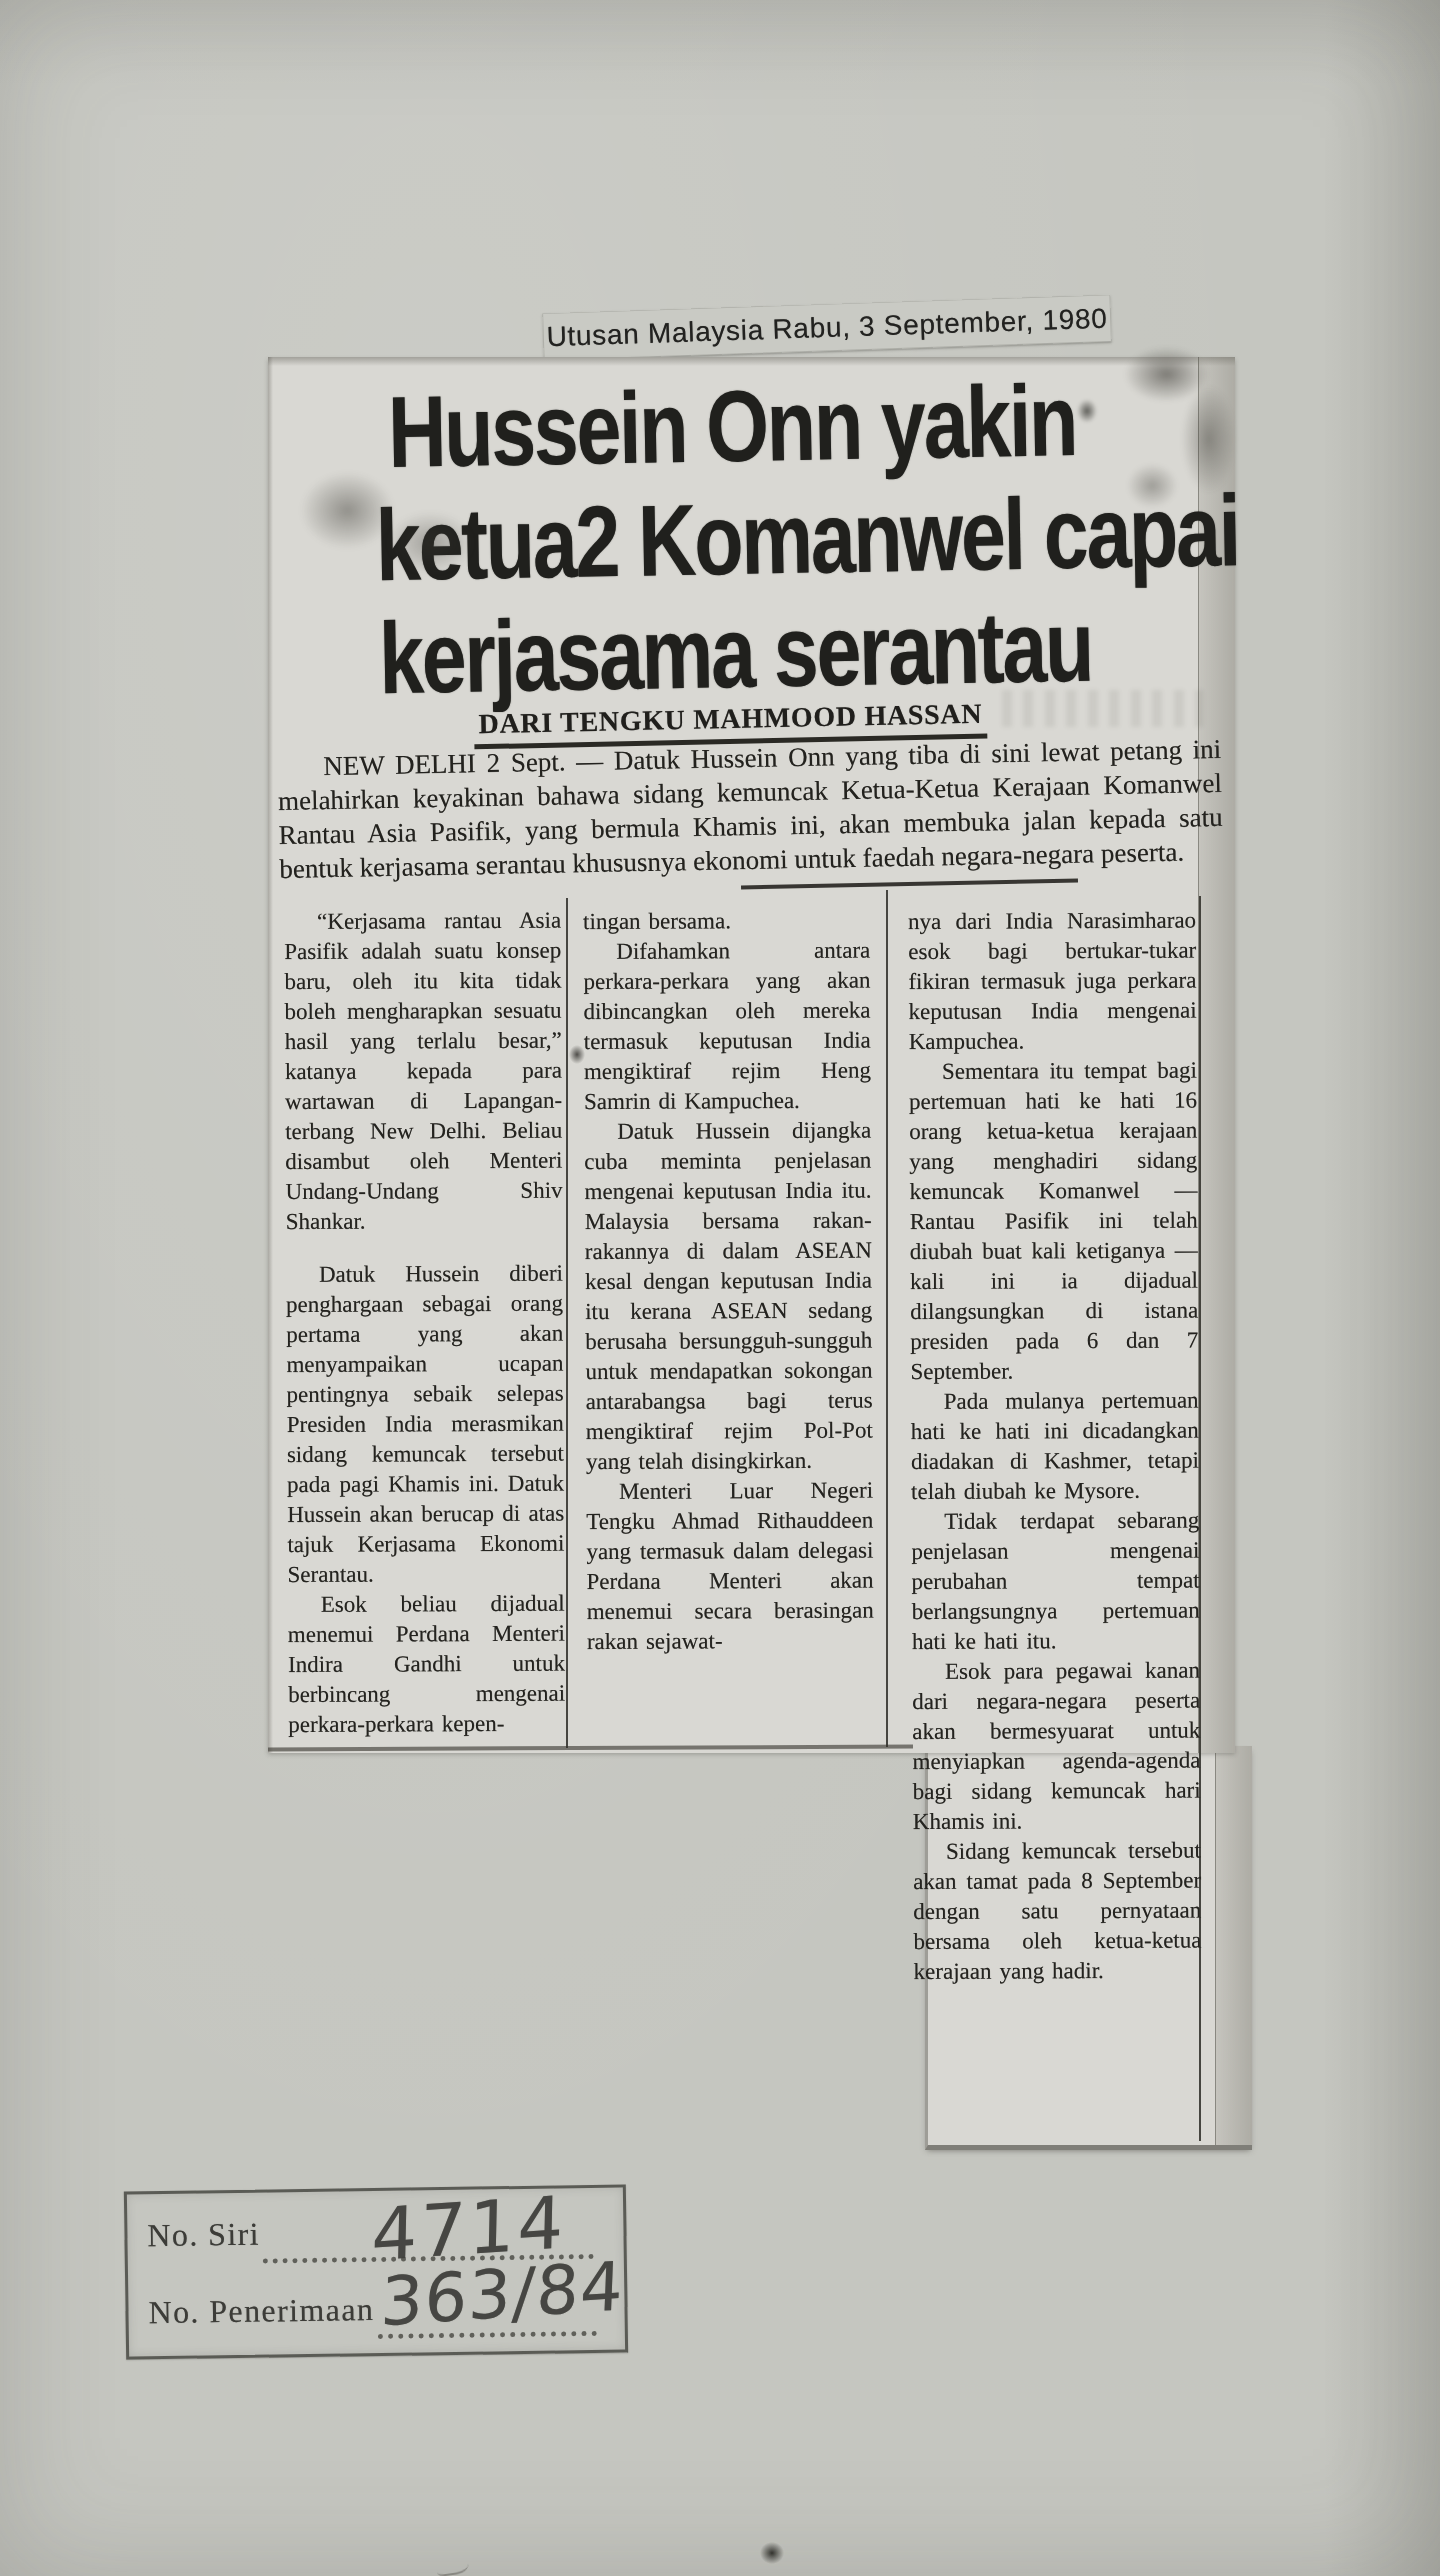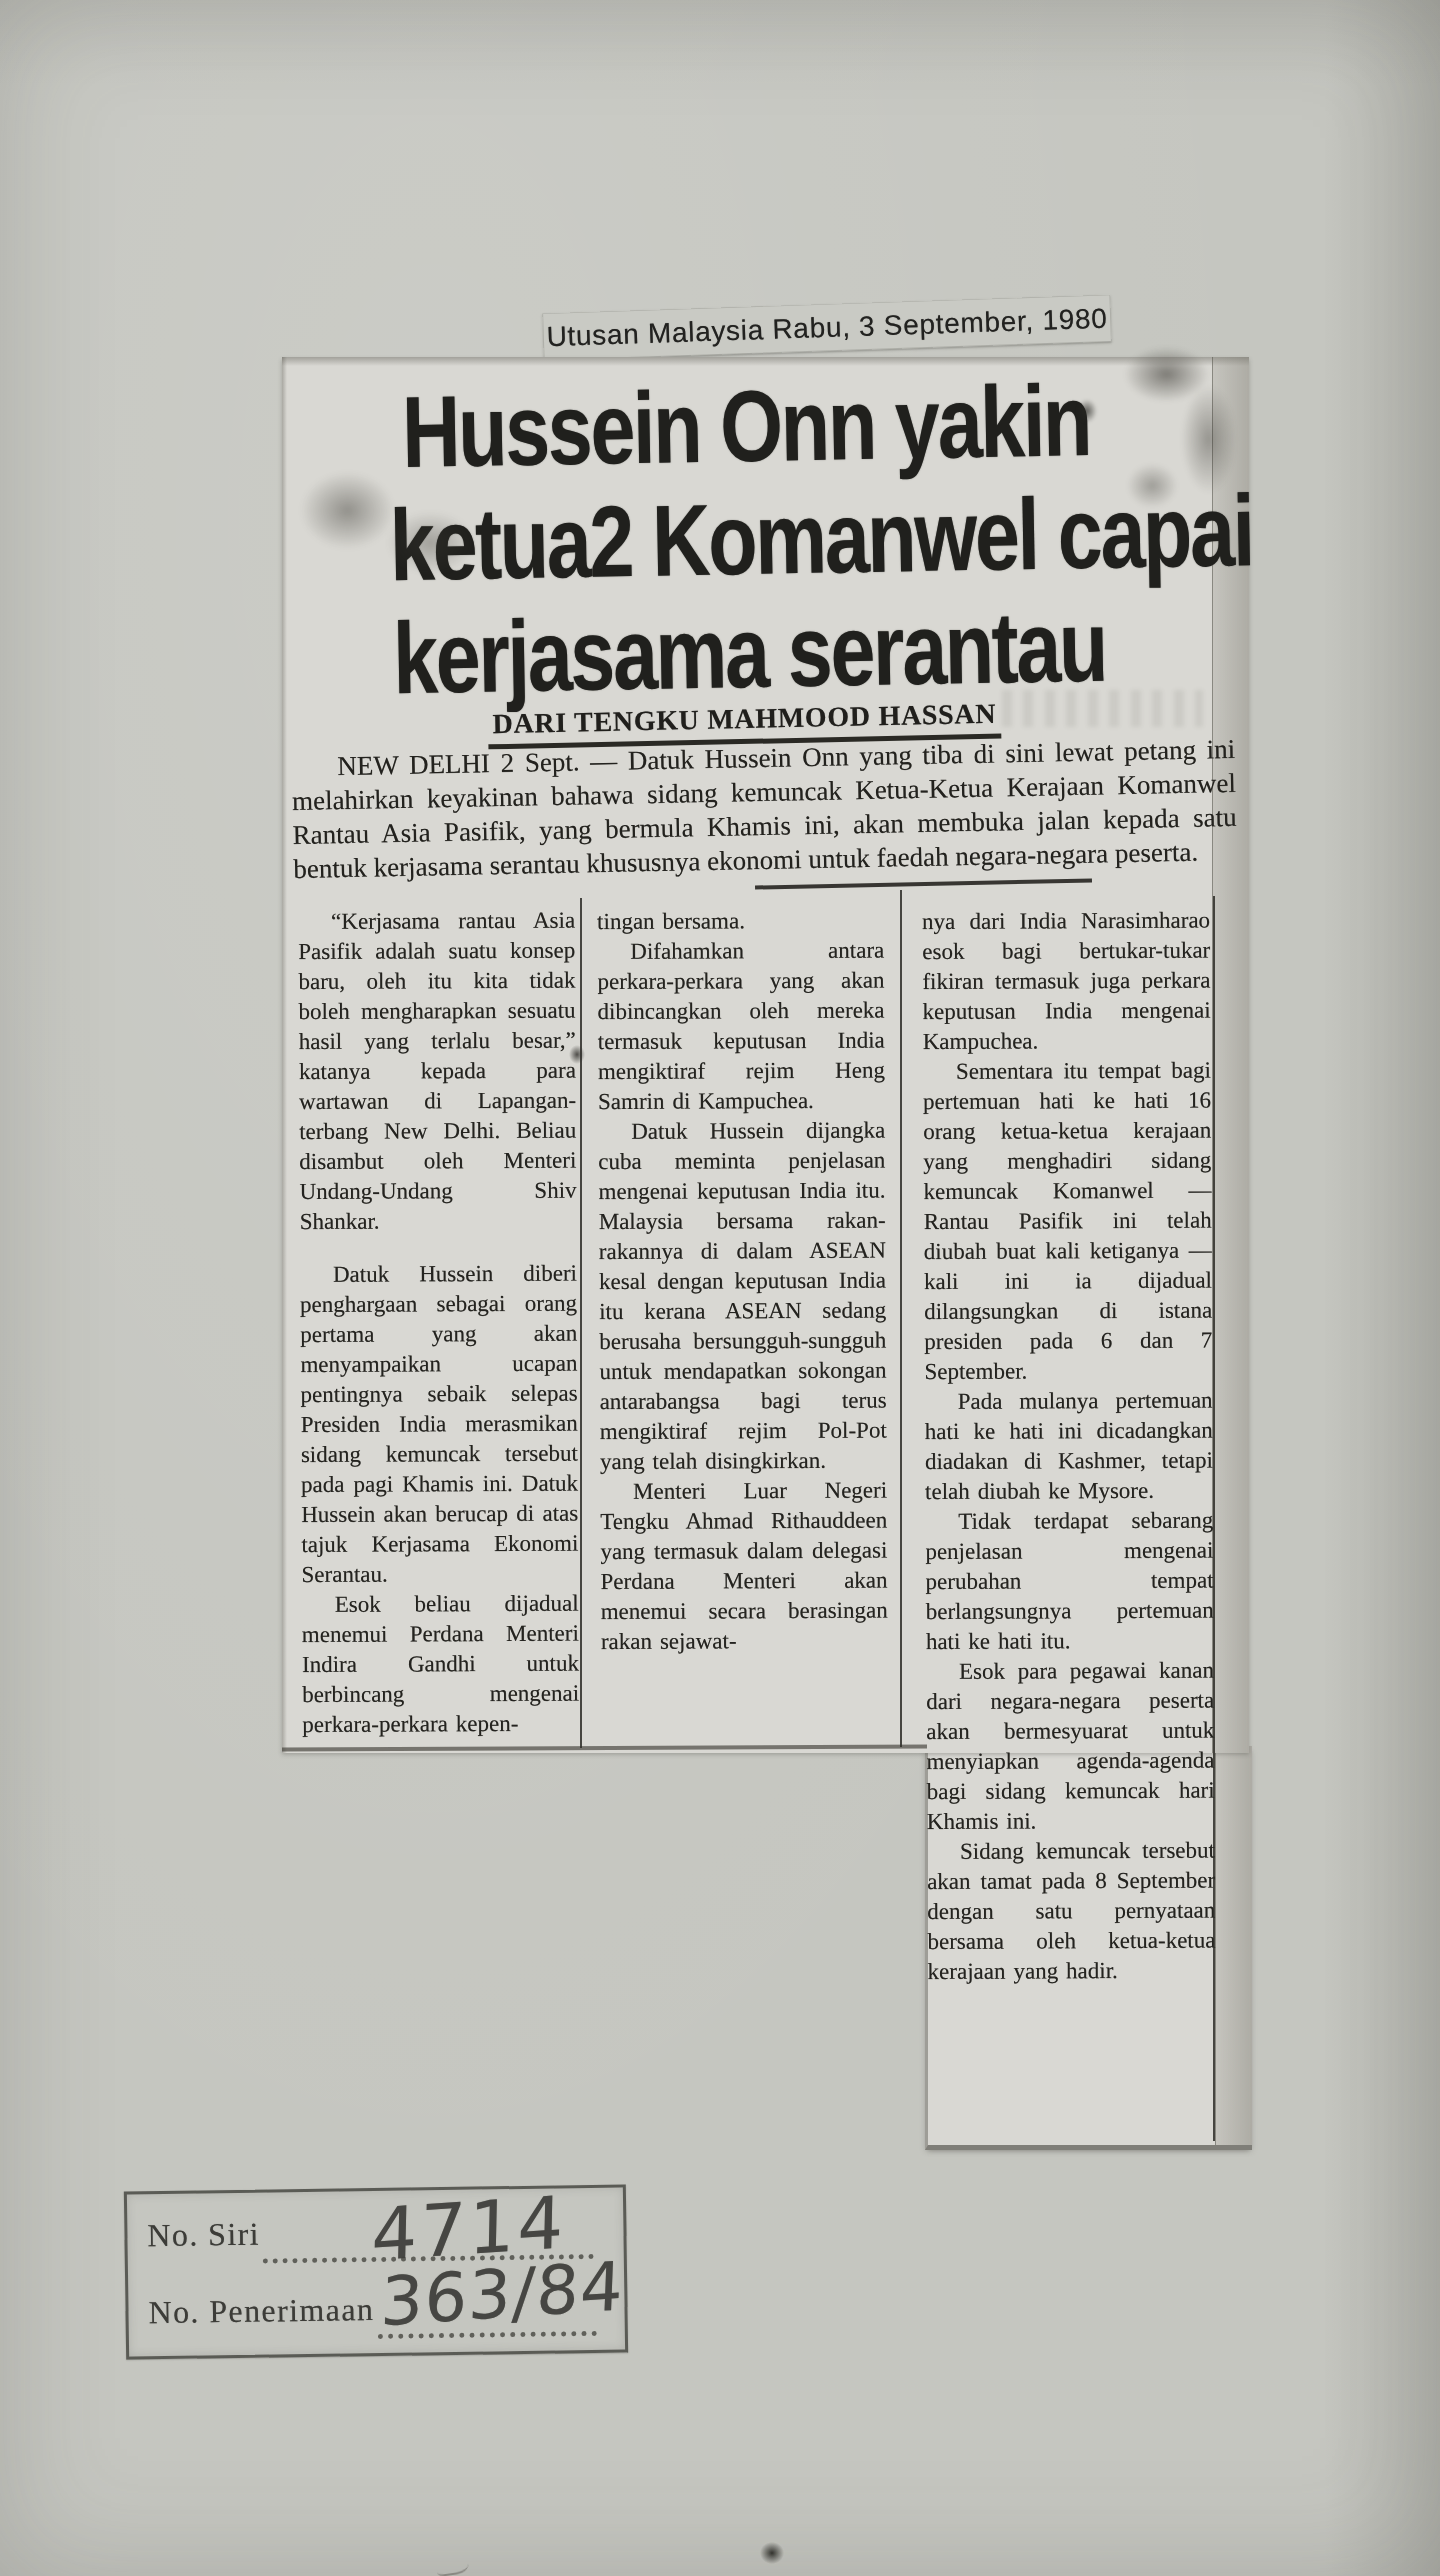--- a/index.html
+++ b/index.html
@@ -26,21 +26,21 @@
     display:flex;align-items:center;justify-content:center;
   }
   .masthead span{
     font-family:"Liberation Sans", sans-serif;
     font-size:28px;color:#222220;letter-spacing:0.7px;white-space:nowrap;
     text-shadow:0 0 0.7px rgba(40,40,36,0.6);
   }
 
   
   .clipping{
-    position:absolute;left:282px;top:357px;width:967px;height:1396px;
+    position:absolute;left:268px;top:357px;width:967px;height:1396px;
     background:#d9d8d3;
     box-shadow:0 2.2px 4.3px rgba(60,60,52,0.30);
   }
   .clip-top-edge{position:absolute;top:0;left:0;right:0;height:8.6px;
     background:linear-gradient(to bottom, rgba(80,78,70,0.40), rgba(0,0,0,0));}
   .clip-left-edge{position:absolute;top:0;left:0;bottom:0;width:5px;
     background:linear-gradient(to right, rgba(80,78,70,0.35), rgba(0,0,0,0));}
   .torn-band{
     position:absolute;top:0;right:0;width:36px;height:100%;
     background:linear-gradient(to right, rgba(140,138,128,0.25), rgba(120,118,108,0.45));

